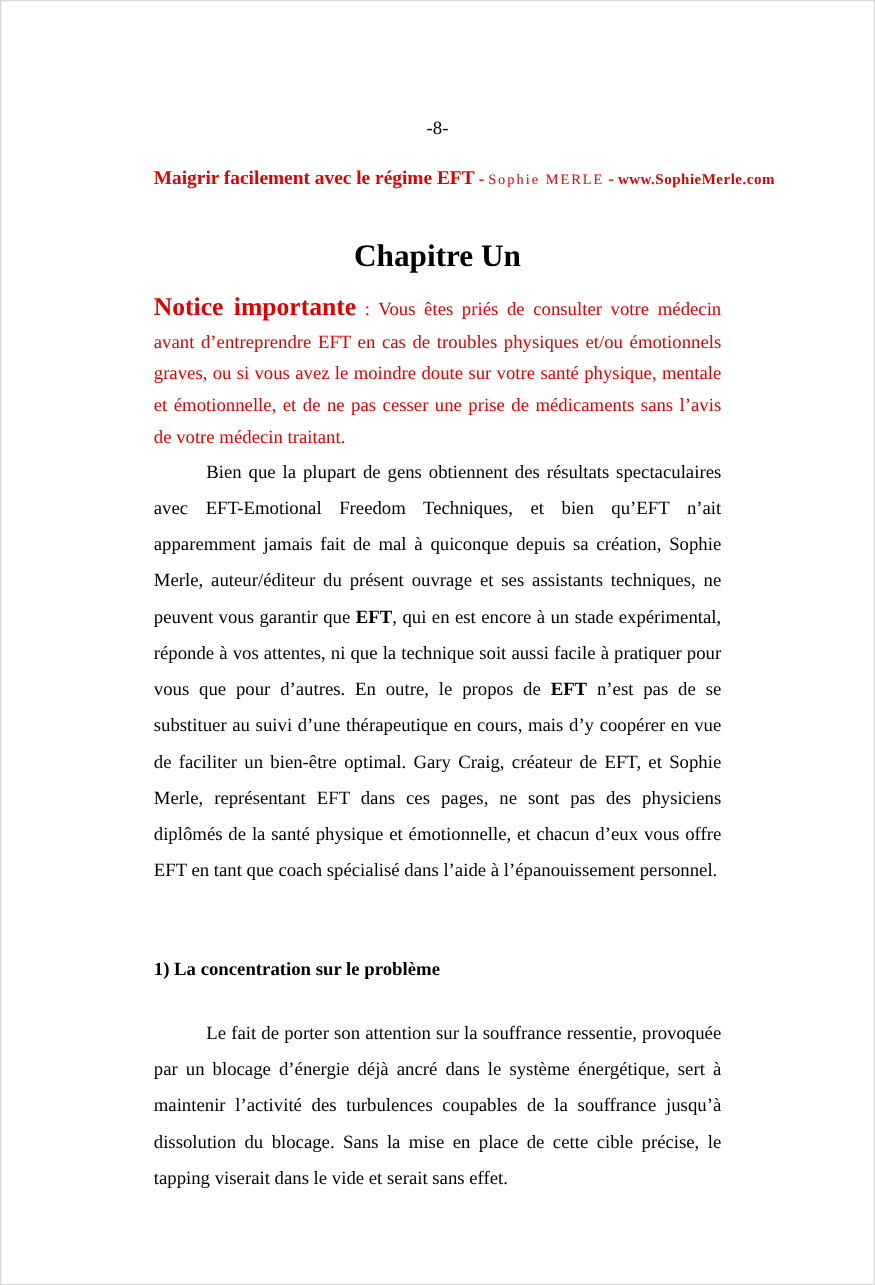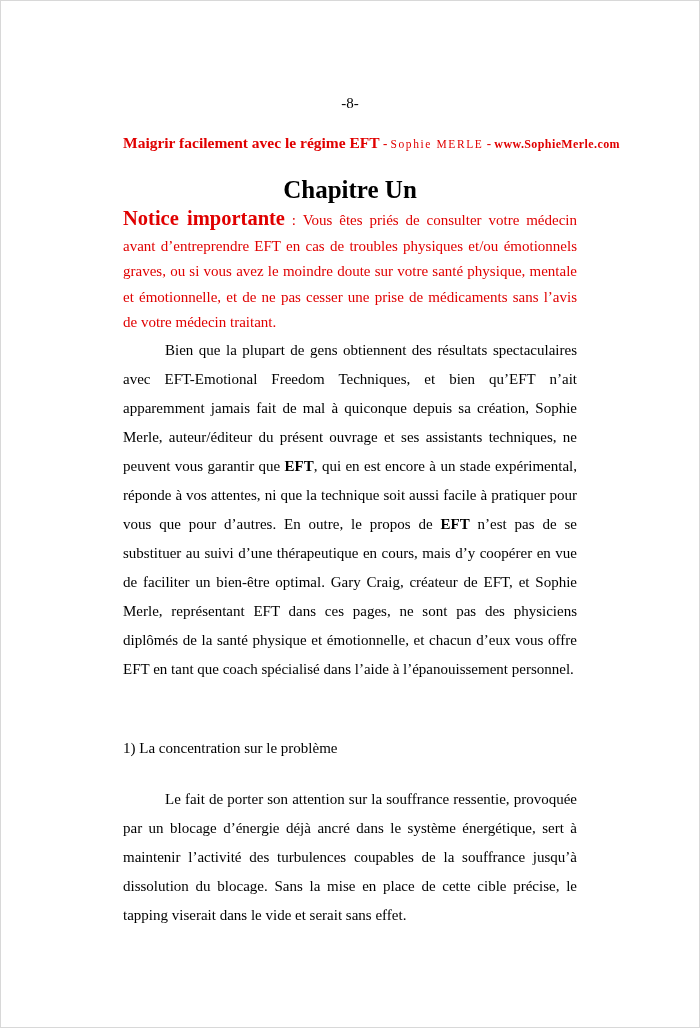--- a/index.html
+++ b/index.html
@@ -20,21 +20,21 @@
     overflow: hidden;
   }
   .page-number {
     text-align: center;
     font-size: 15px;
     margin-bottom: 22px;
   }
   .running-header {
     text-align: center;
     color: var(--accent);
-    margin-bottom: 24px;
+    margin-bottom: 40px;
     white-space: nowrap;
   }
   .header-title {
     font-weight: bold;
     font-size: 15.5px;
   }
   .header-sep {
     font-size: 13px;
     font-weight: bold;
   }
@@ -44,21 +44,21 @@
   }
   .header-site {
     font-size: 12px;
     font-weight: bold;
     letter-spacing: 0.4px;
   }
   .chapter-title {
     text-align: center;
     font-weight: bold;
     font-size: 25px;
-    margin-bottom: 2px;
+    margin-bottom: 14px;
   }
   .chapter-subtitle {
     text-align: center;
     font-weight: bold;
     font-size: 27px;
     margin-bottom: 30px;
   }
   .notice {
     color: var(--accent);
     font-size: 15px;
@@ -76,21 +76,21 @@
     text-indent: 42px;
   }
   .para-disclaimer { margin-bottom: 56px; }
   .seg-bold { font-weight: bold; }
   .section-heading {
     font-weight: bold;
     font-size: 18px;
     margin-bottom: 36px;
   }
   .sub-heading {
-    font-weight: normal;
+    font-weight: bold;
     font-size: 15px;
     margin-bottom: 28px;
   }
 </style>
 </head>
 <body style="--accent: #e00000;">
 
 <div class="page">
 
   <div class="page-number">-8-</div>

